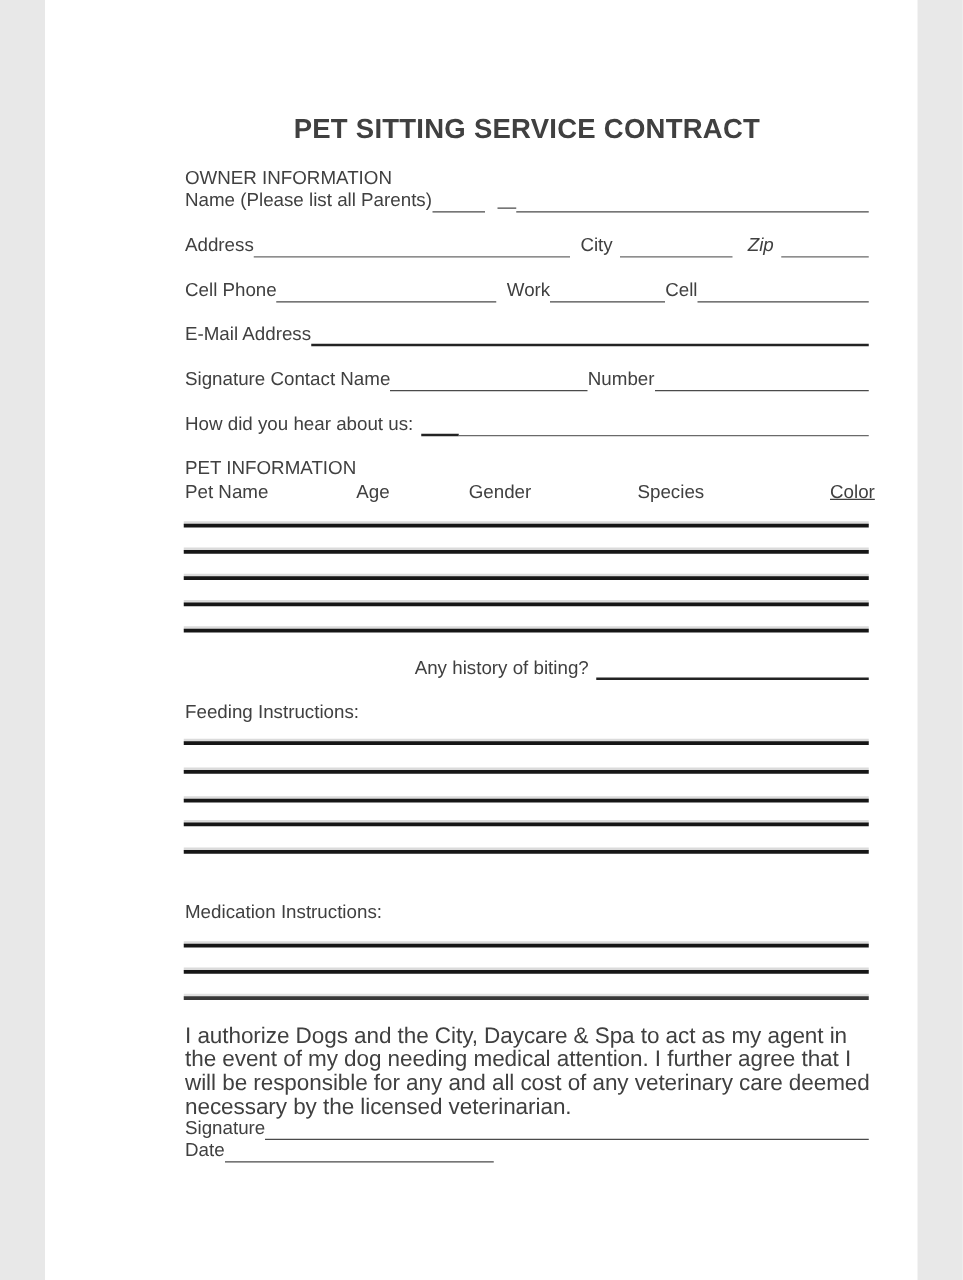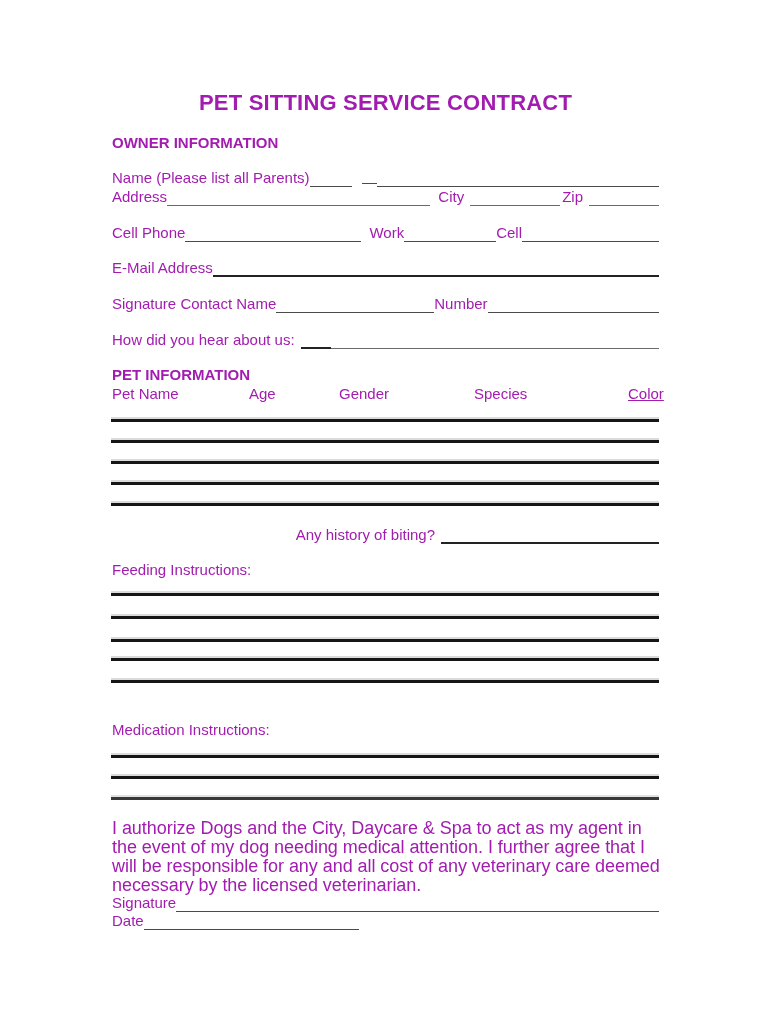--- a/index.html
+++ b/index.html
@@ -1,72 +1,72 @@
 <!DOCTYPE html>
 <html><head>
 <meta charset="utf-8">
 <style>
   html,body{margin:0;padding:0;background:#e8e8e8;}
   .page{
     position:relative;
-    width:770px;height:1024px;
+    width:698px;height:1024px;
     margin:0 auto;
     background:#ffffff;
     font-family:"Liberation Sans","DejaVu Sans",sans-serif;
-    color:#a21caf;
+    color:#404040;
     overflow:hidden;
   }
   .row{
     position:absolute;left:112px;width:547px;
     display:flex;align-items:flex-end;
     font-size:15px;line-height:18px;height:19px;
     white-space:nowrap;
   }
   .lbl{flex:0 0 auto;}
   .fill{
     display:inline-block;height:17px;
     border-bottom:1.6px solid #4a4a4a;
   }
   .grow{flex:1 1 auto;}
   .title{
     position:absolute;left:112px;width:547px;top:90px;
     text-align:center;font-size:22px;font-weight:bold;letter-spacing:.2px;
   }
-  .heading{position:absolute;left:112px;font-size:15px;font-weight:bold;line-height:18px;}
+  .heading{position:absolute;left:112px;font-size:15px;font-weight:normal;line-height:18px;}
   .cols{position:absolute;left:112px;width:547px;top:385px;font-size:15px;line-height:18px;}
   .cols span{position:absolute;top:0;}
   .c0{left:0;} .c1{left:137px;} .c2{left:227px;} .c3{left:362px;} .c4{left:516px;text-decoration:underline;}
   .rule{
     position:absolute;left:111px;width:548px;height:3px;
     background:#161616;
     box-shadow:0 -2px 0 rgba(0,0,0,0.14);
   }
   .para{
     position:absolute;left:112px;width:550px;top:819px;
     font-size:18px;line-height:19px;white-space:normal;
     letter-spacing:-0.05px;
   }
   .dash{width:15px;transform:translateY(-3px);}
-  .mr6{margin-right:6px;} .ml8{margin-left:8px;} .ml10{margin-left:2px;}
+  .mr6{margin-right:6px;} .ml8{margin-left:8px;} .ml10{margin-left:12px;font-style:italic;}
   .w42{width:42px;} .gap10{margin-left:10px;}
   .w90{width:90px;} .w70{width:70px;} .w92{width:92px;} .w137{width:137px;}
   .w158{width:158px;} .w218{width:218px;} .w215{width:215px;} .w30{width:30px;}
   .fill.dark{border-bottom-color:#232323;border-bottom-width:2px;}
   .fill.lite{border-bottom-color:#6a6a6a;}
 </style>
 </head>
 <body>
 
 <div class="page">
 
   <div class="title">PET SITTING SERVICE CONTRACT</div>
 
   <div class="heading" style="top:134px;">OWNER INFORMATION</div>
 
-  <div class="row" style="top:168px;">
+  <div class="row" style="top:151px;">
     <span class="lbl">Name (Please list all Parents)</span>
     <span class="fill w42"></span>
     <span class="fill dash gap10"></span>
     <span class="fill grow"></span>
   </div>
 
   <div class="row" style="top:187px;">
     <span class="lbl">Address</span>
     <span class="fill grow lite"></span>
     <span class="lbl ml8 mr6">City</span>

